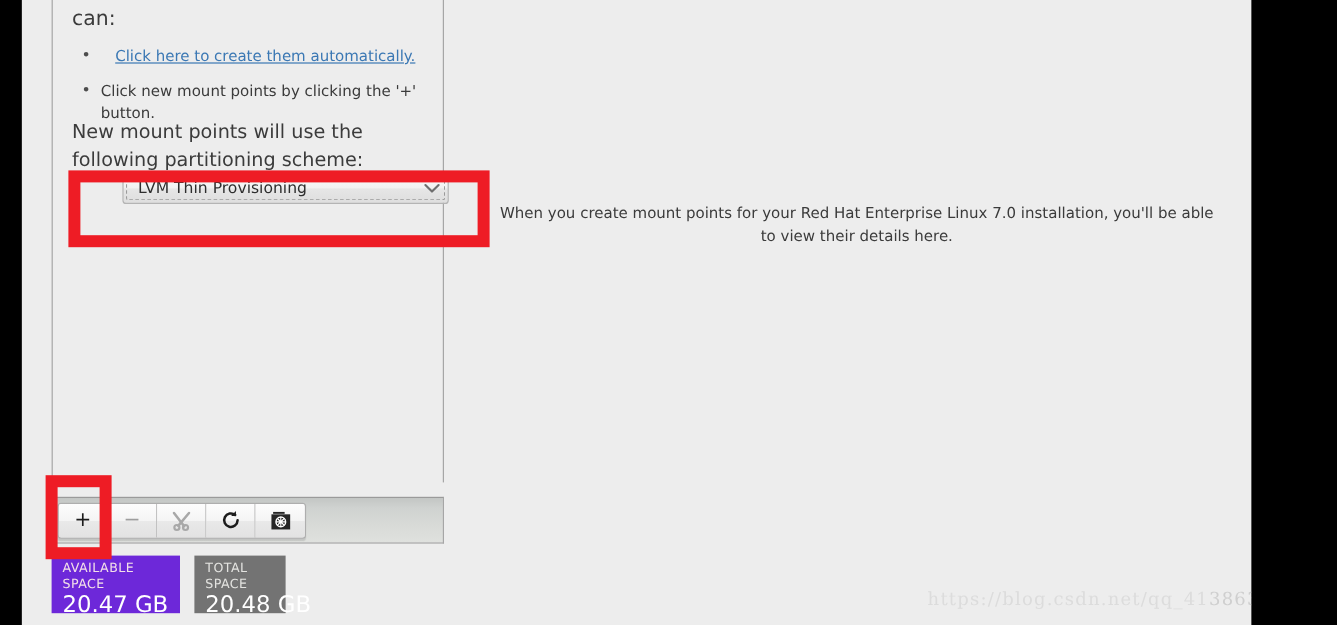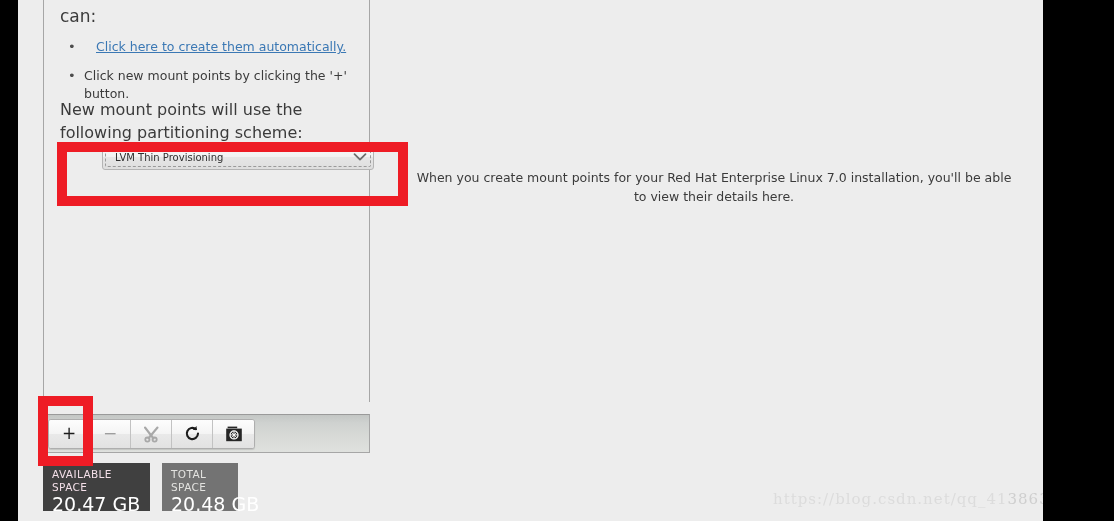--- a/index.html
+++ b/index.html
@@ -126,21 +126,21 @@
     
     content: "";
     position: absolute;
     left: 2px; top: 2px; right: 2px; bottom: 2px;
     border: 1px dashed #9a9a9a;
     border-radius: 2px;
     pointer-events: none;
   }
   .combo-text {
     padding-left: 12px;
-    font-size: 10px;
+    font-size: 13px;
     color: #2e2e2e;
     flex: 1;
     white-space: nowrap;
     overflow: hidden;
   }
   .combo-arrow {
     width: 26px;
     height: 100%;
     display: flex;
     align-items: center;
@@ -239,21 +239,21 @@
     display: flex;
     gap: 12px;
   }
   .badge {
     width: 107px;
     height: 48px;
     color: #ffffff;
     box-sizing: border-box;
     padding: 5px 9px 0 9px;
   }
-  .badge.avail { background: #404040; width: 107px; }
+  .badge.avail { background: #6d28d9; width: 107px; }
   .badge.total { background: #737373; width: 76px; }
   .badge-cap {
     font-size: 10.5px;
     letter-spacing: 0.4px;
     color: #f3dfe8;
     text-transform: uppercase;
     line-height: 1.2;
   }
   .badge.total .badge-cap { color: #e3e3e0; }
   .badge-val {

